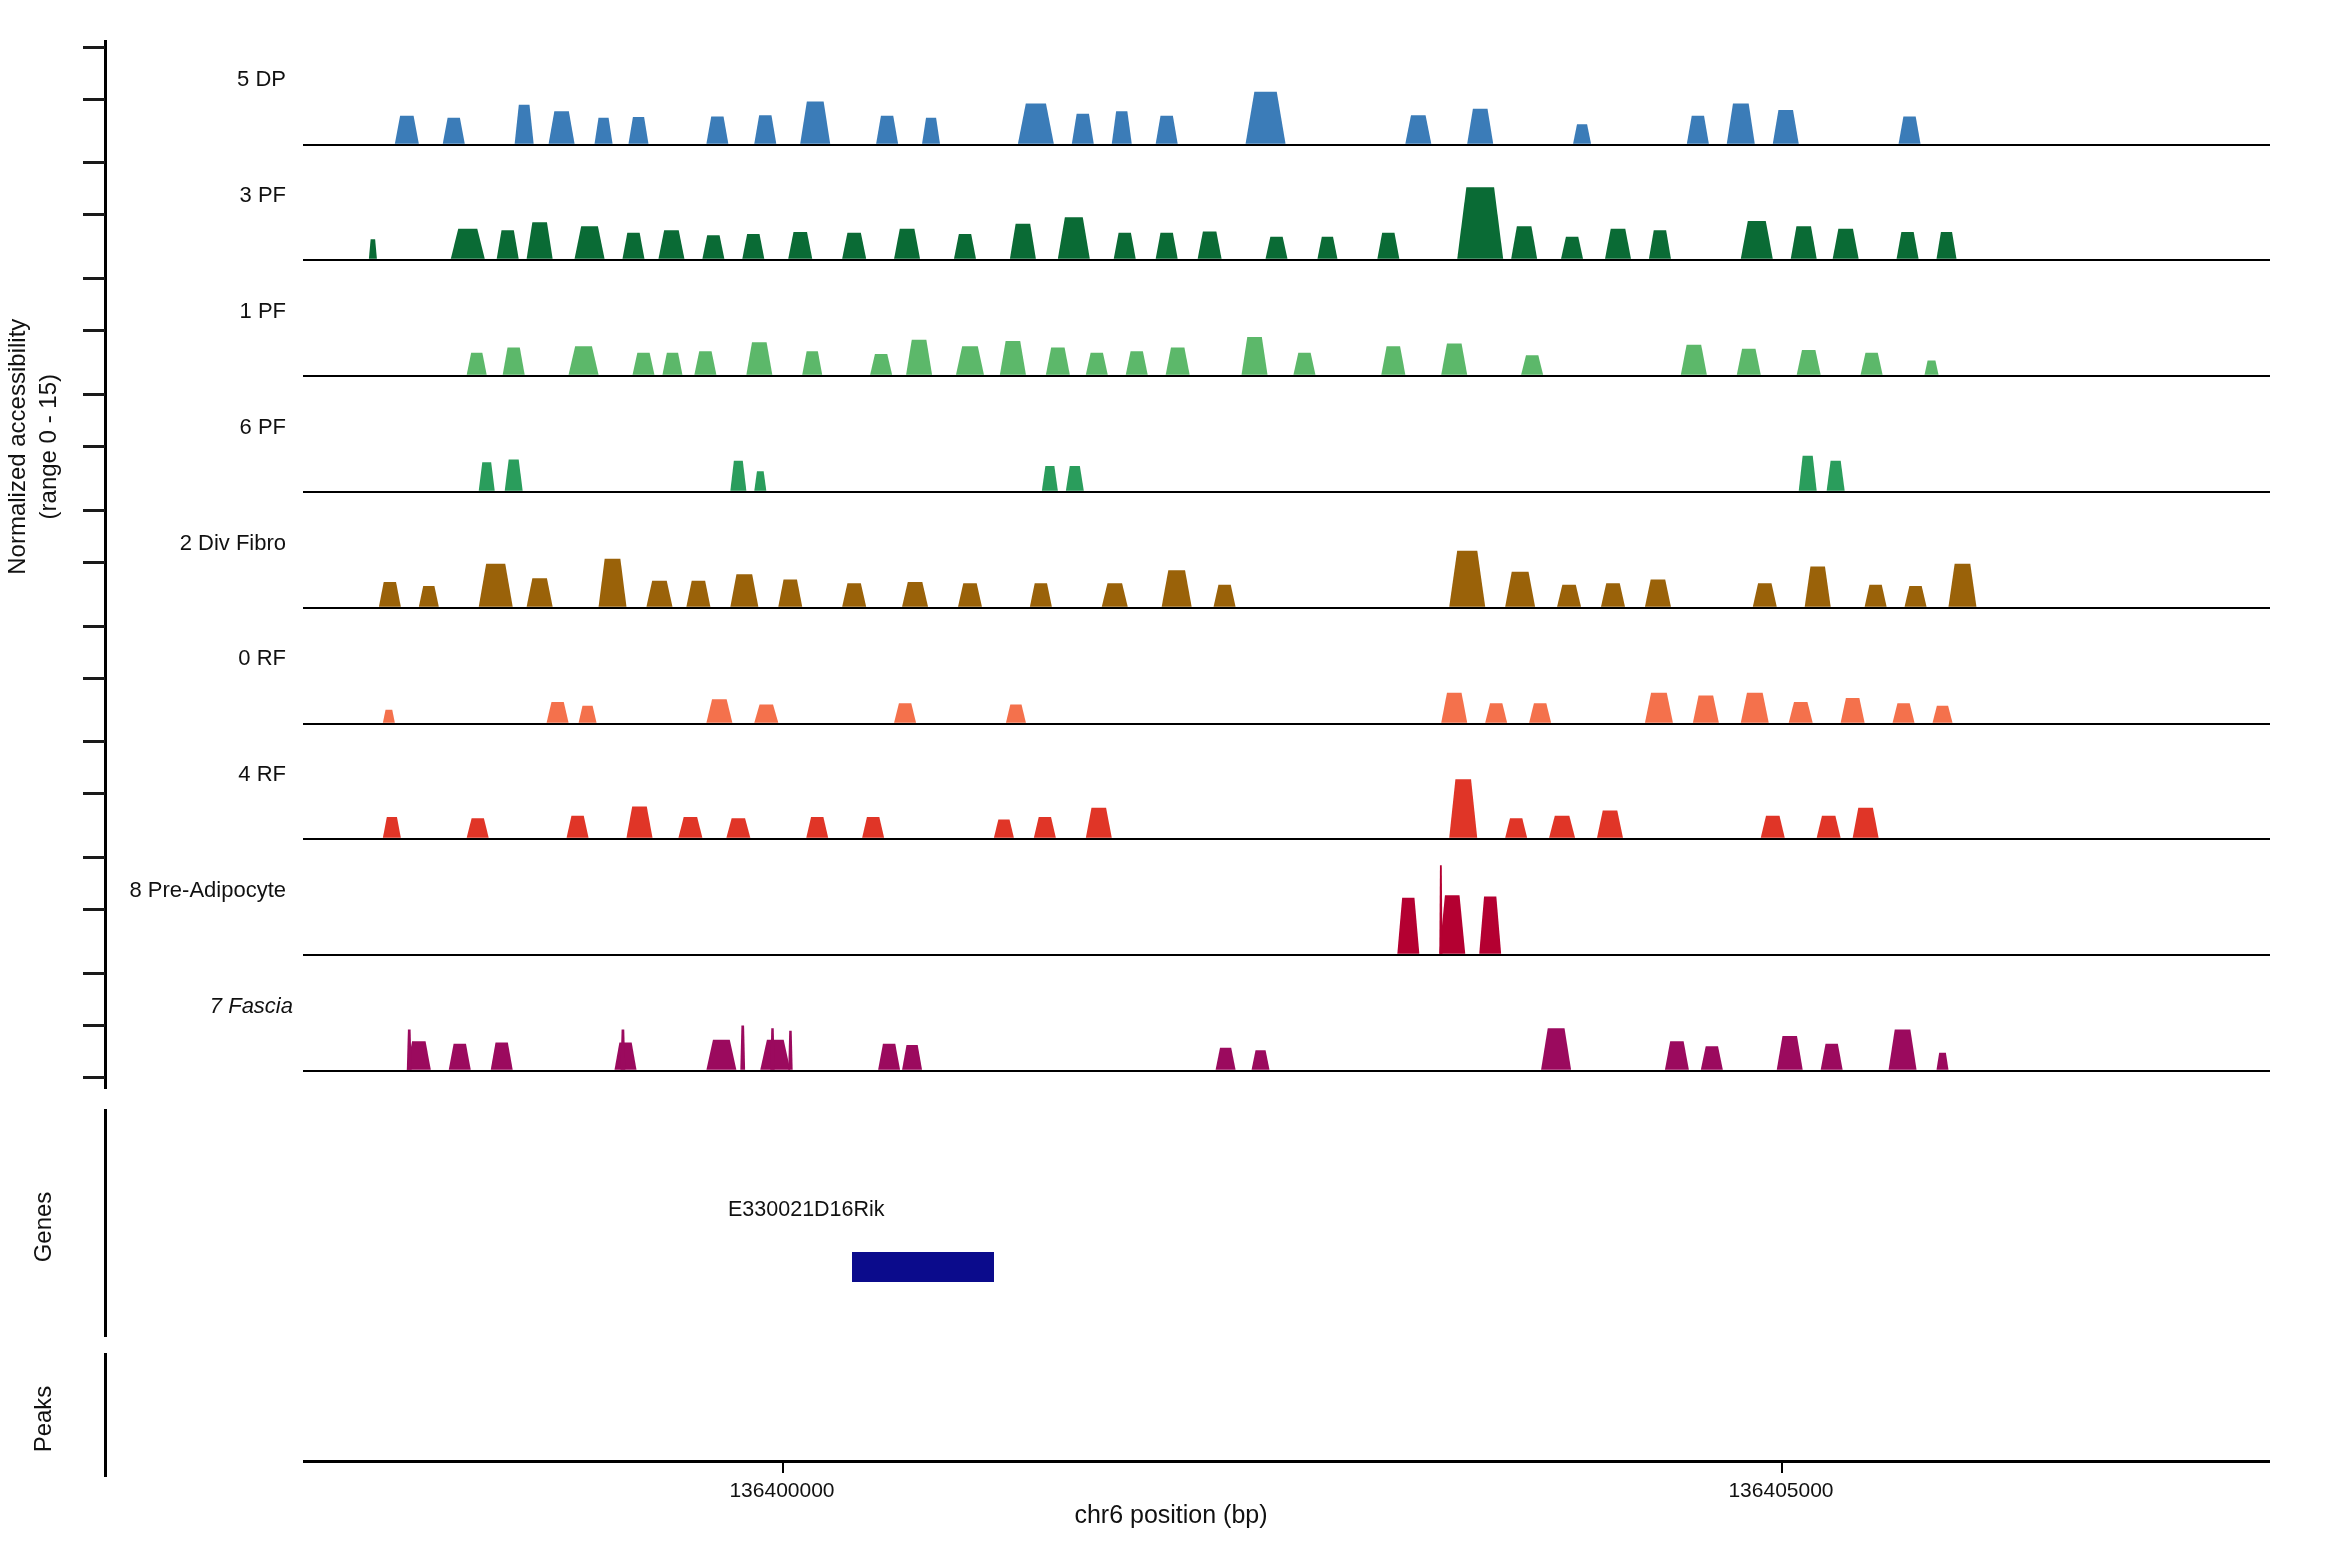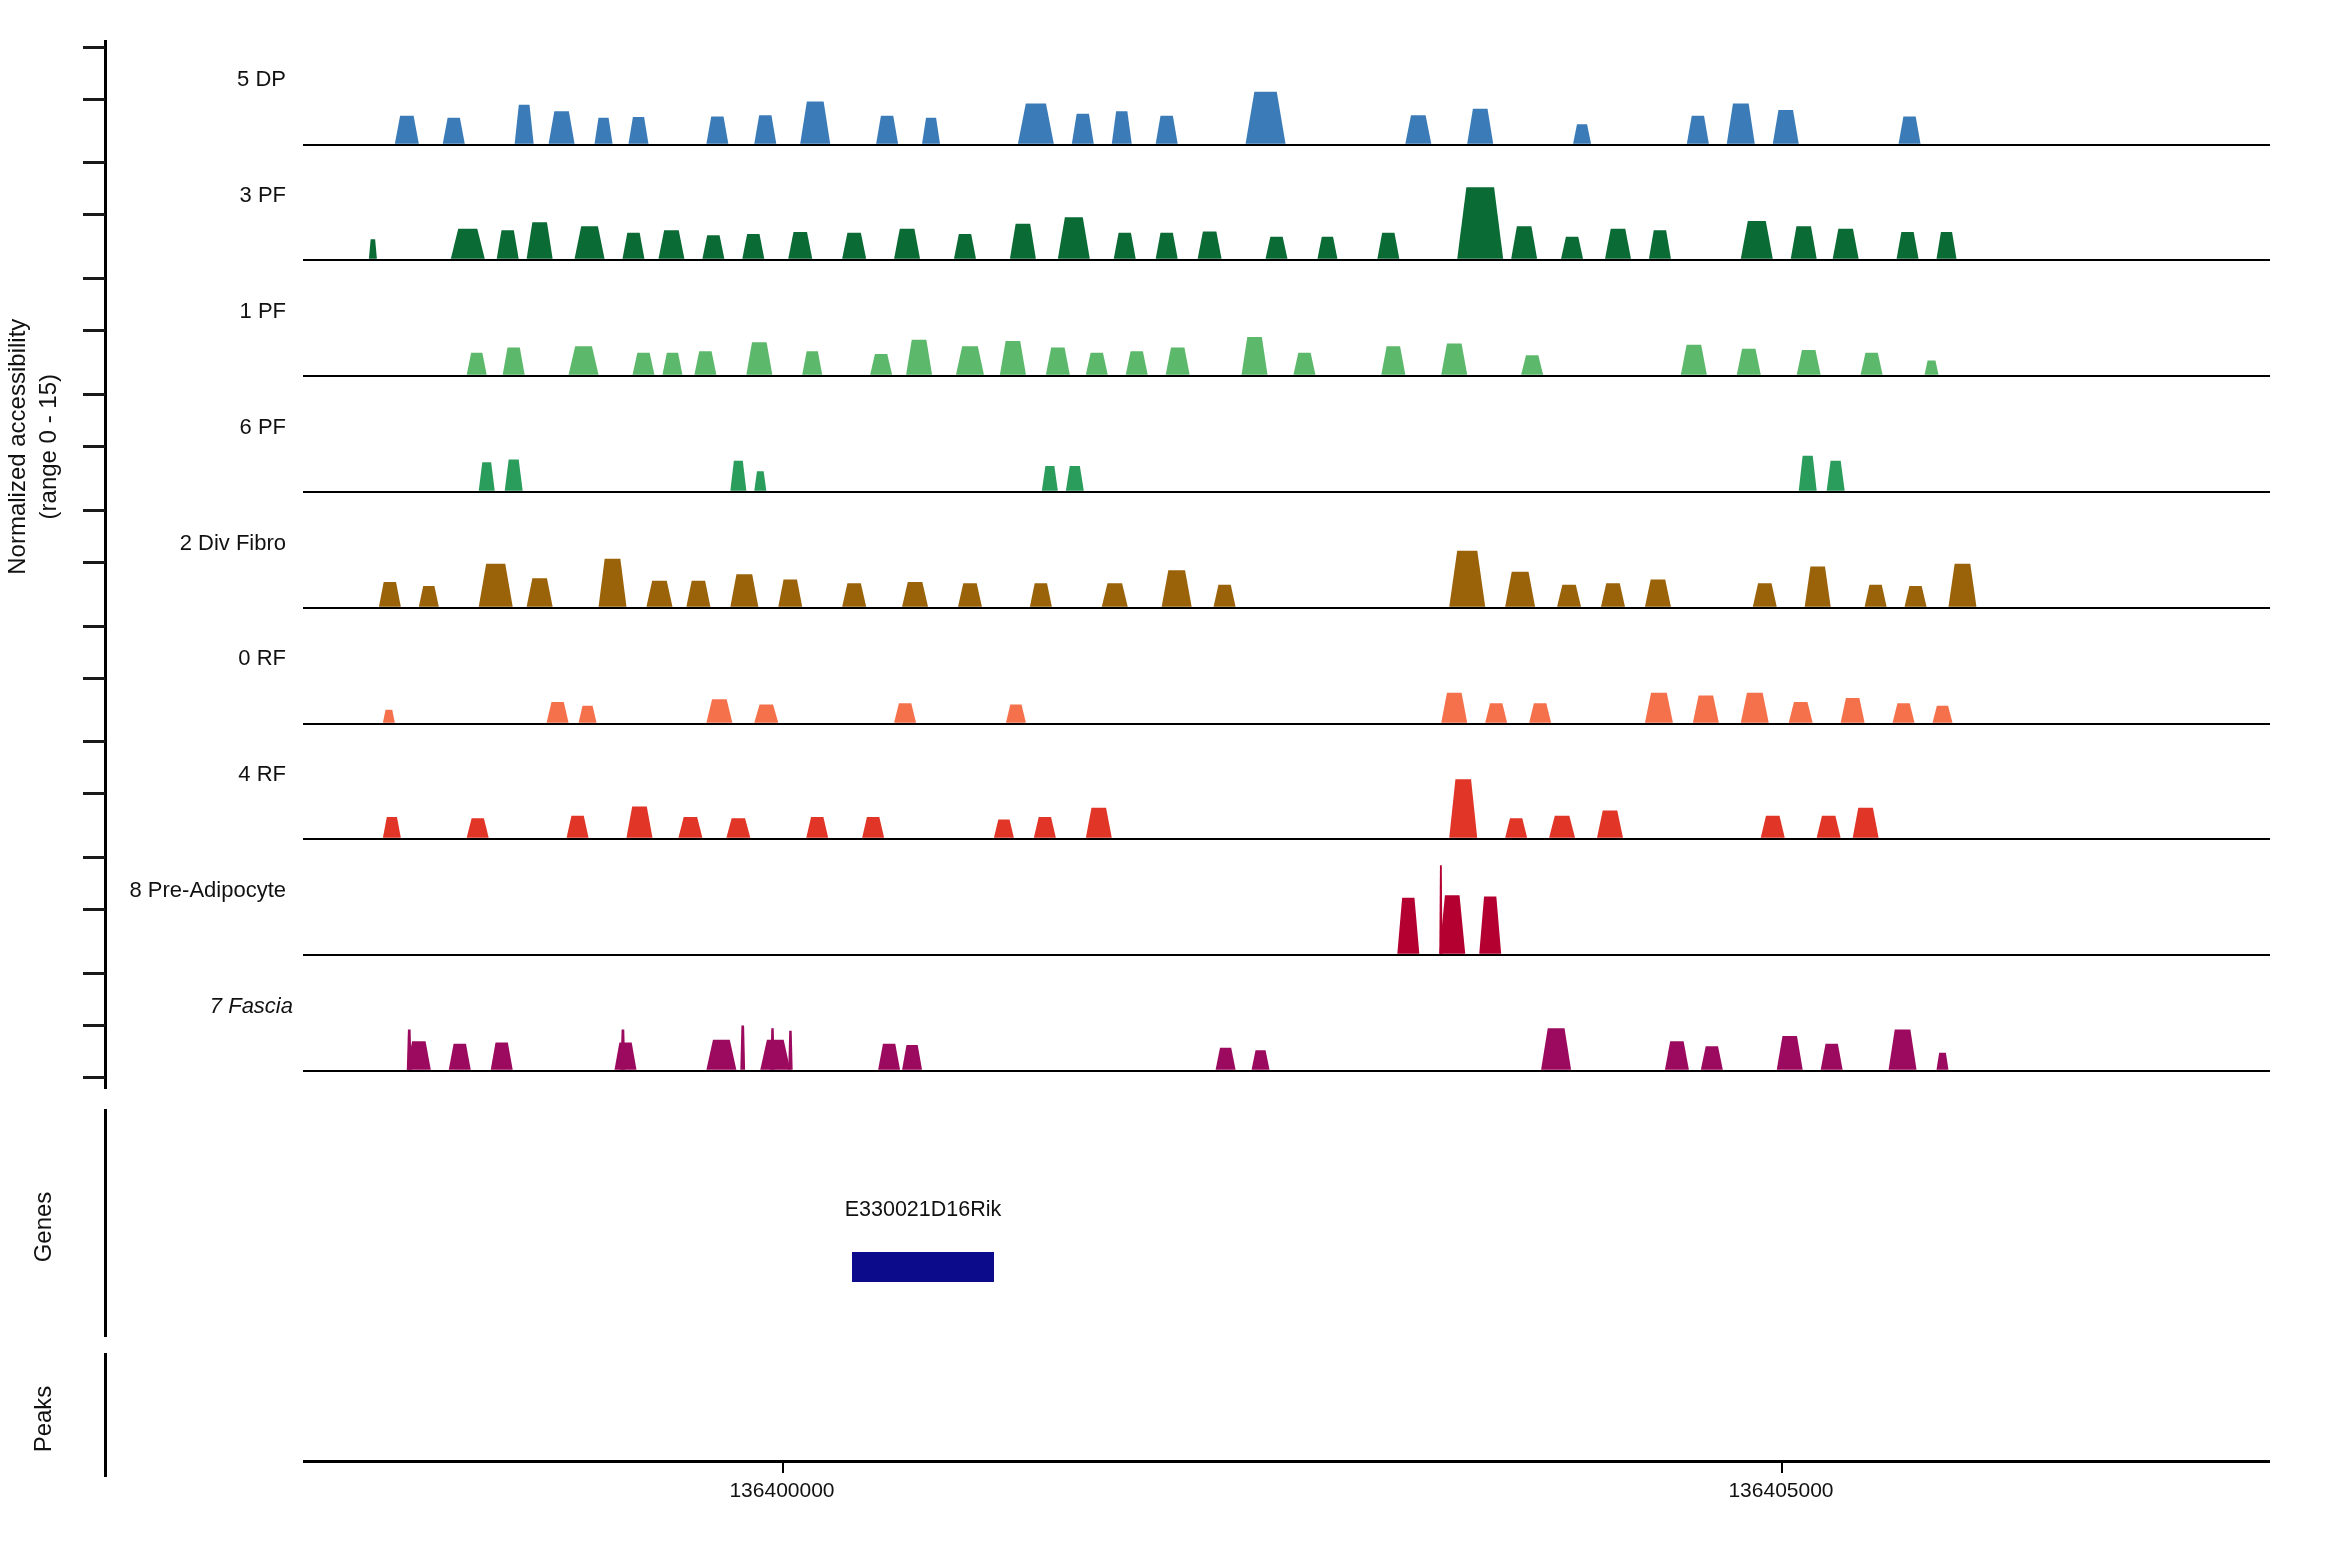--- a/index.html
+++ b/index.html
@@ -8,21 +8,21 @@
   .ylabel{position:absolute;transform-origin:50% 50%;transform:rotate(-90deg);white-space:nowrap;text-align:center;font-size:24px;color:#111;line-height:1.28;}
   .axis-spine{position:absolute;background:#000;}
   .tick{position:absolute;background:#1a1a1a;height:3.3px;}
   .track-label{position:absolute;font-size:22px;color:#111;white-space:nowrap;text-align:right;}
   .track-wrap{position:absolute;}
   .baseline{position:absolute;left:0;right:0;height:2px;background:#000;}
   .trk-svg{position:absolute;left:0;bottom:0;display:block;}
   .sec-label{position:absolute;transform-origin:50% 50%;transform:rotate(-90deg);white-space:nowrap;font-size:24px;color:#111;text-align:center;}
   .sec-spine{position:absolute;background:#000;width:3.3px;}
   .gene-bar{position:absolute;background:#0b0b8c;}
-  .gene-name{position:absolute;font-size:21.5px;color:#111;white-space:nowrap;text-align:center;}
+  .gene-name{position:absolute;font-size:21.5px;color:#111;white-space:nowrap;}
   .xaxis-line{position:absolute;background:#000;height:2.6px;}
   .xtick{position:absolute;background:#000;width:2px;height:10.4px;}
   .xtlabel{position:absolute;font-size:21px;color:#111;white-space:nowrap;text-align:center;}
   .xtitle{position:absolute;font-size:25px;color:#111;white-space:nowrap;text-align:center;}
 </style>
 </head>
 <body>
 
 <div id="stage">
 
@@ -301,15 +301,16 @@
   <div class="sec-label" style="left:-42px;top:1405px;width:169px;">Peaks</div>
   <div id="peaks"></div>
 
   <div class="xaxis-line" id="xaxis" style="left: 303px; width: 1967px; top: 1460px;"></div>
   <div id="xticks">
       <div class="xtick" style="left: 782px; top: 1463px;"></div>
       <div class="xtlabel" style="left: 652px; width: 260px; top: 1478px;">136400000</div>
       <div class="xtick" style="left: 1781px; top: 1463px;"></div>
       <div class="xtlabel" style="left: 1651px; width: 260px; top: 1478px;">136405000</div>
     </div>
+  <div class="xtitle" id="xtitle" style="top:1500px;width:2342px;left:0;">chr6 position (bp)</div>
 
 </div>
 
 
 </body></html>

